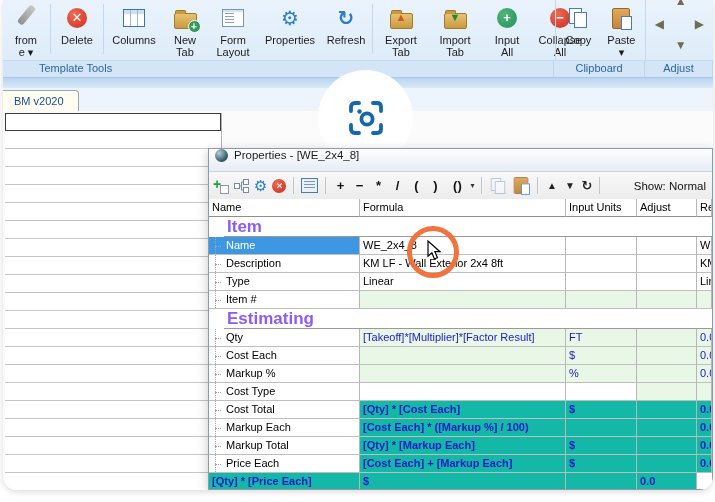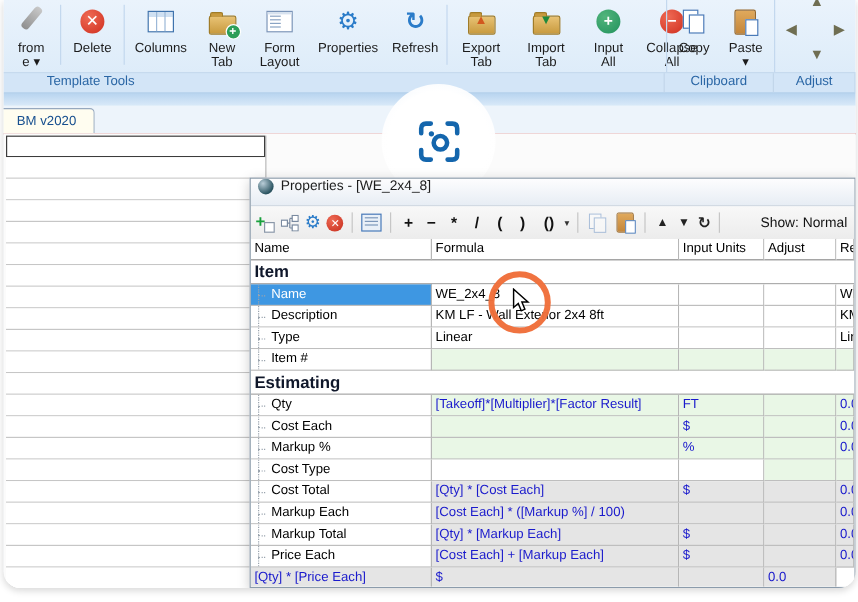--- a/index.html
+++ b/index.html
@@ -109,24 +109,24 @@
   .prow{display:grid;grid-template-columns:151px 206px 71px 60px 1fr;height:18px;line-height:17px;}
   .prow.hdr .pcell{background:#fff;border-bottom:1px solid #8f8f8f;color:#000;}
   .pcell{border-right:1px solid #b6b6b6;border-bottom:1px solid #bebebe;padding:0 3px;
          overflow:hidden;white-space:nowrap;box-sizing:border-box;background:#fff;color:#000;}
   .pcell.lbl{padding-left:17px;position:relative;}
   .pcell.lbl:before{content:"";position:absolute;left:6px;top:0;bottom:0;
          border-left:1px dotted #9aa4ae;}
   .pcell.lbl:after{content:"";position:absolute;left:6px;top:50%;width:6px;
          border-top:1px dotted #9aa4ae;}
   .pcell.sel{background:#3e97e2;color:#fff;}
-  .pcell.g{background:#e9f7e6;} .pcell.b{background:#e5e5e5;}
+  .pcell.g{background:#e9f7e6;} .pcell.b{background:#14b8a6;font-weight:bold;}
   .pcell.ftxt{color:#1a1acc;}
-  .grprow{height:19px;line-height:19px;font-weight:bold;font-size:14px;padding:0 2px 0 3px;
-         border-bottom:1px solid #9a9a9a;background:#fff;color:#0f172a;}
+  .grprow{height:19px;line-height:19px;font-weight:bold;font-size:17px;padding:0 2px 0 3px;
+         border-bottom:1px solid #9a9a9a;background:#fff;color:#8b5cf6;margin-left:15px;}
   
   .ring{position:absolute;left:404px;top:226px;width:52px;height:52px;border-radius:50%;
         border:5px solid rgba(240,110,58,.97);z-index:30;box-sizing:border-box;}
   .cursor{position:absolute;left:423px;top:240px;z-index:40;}
 </style>
 </head>
 <body>
 
 <div class="card">
 

